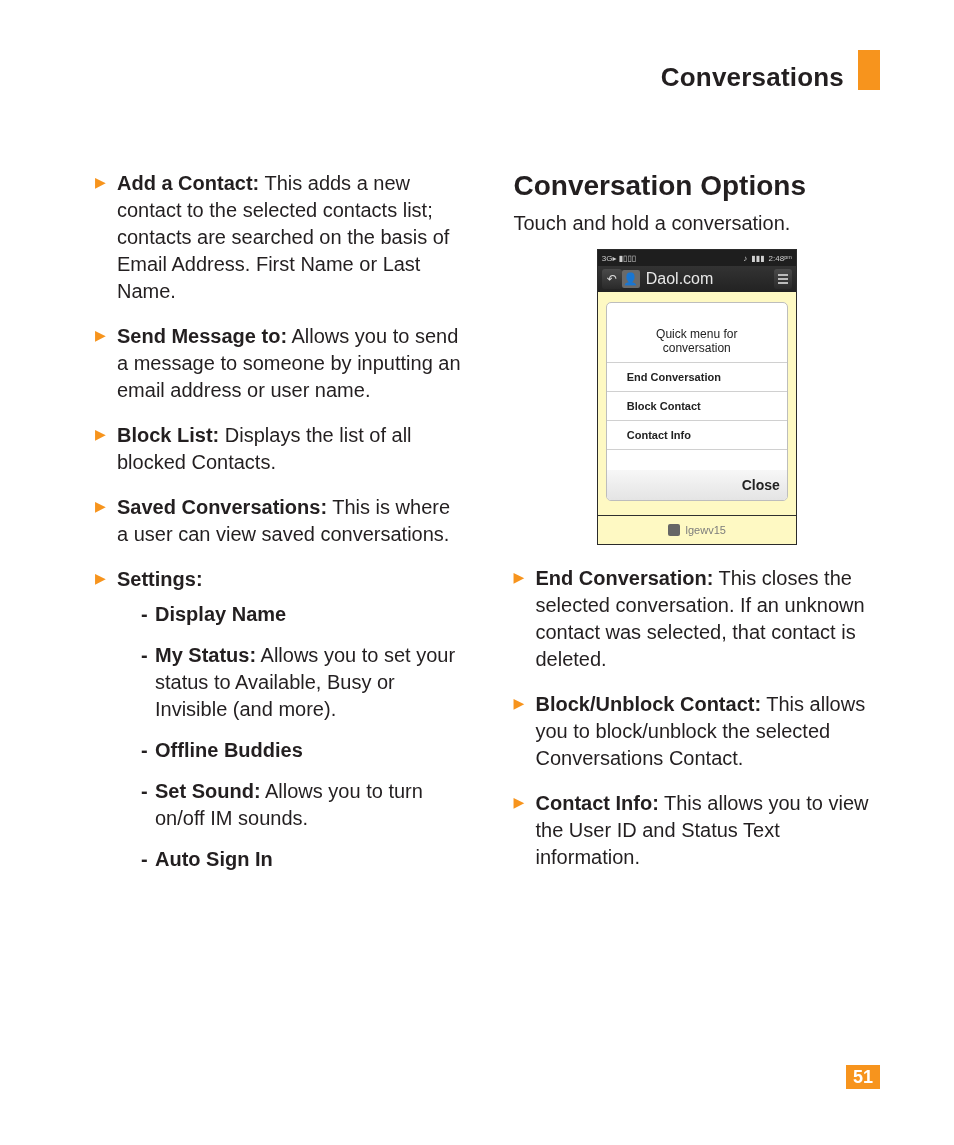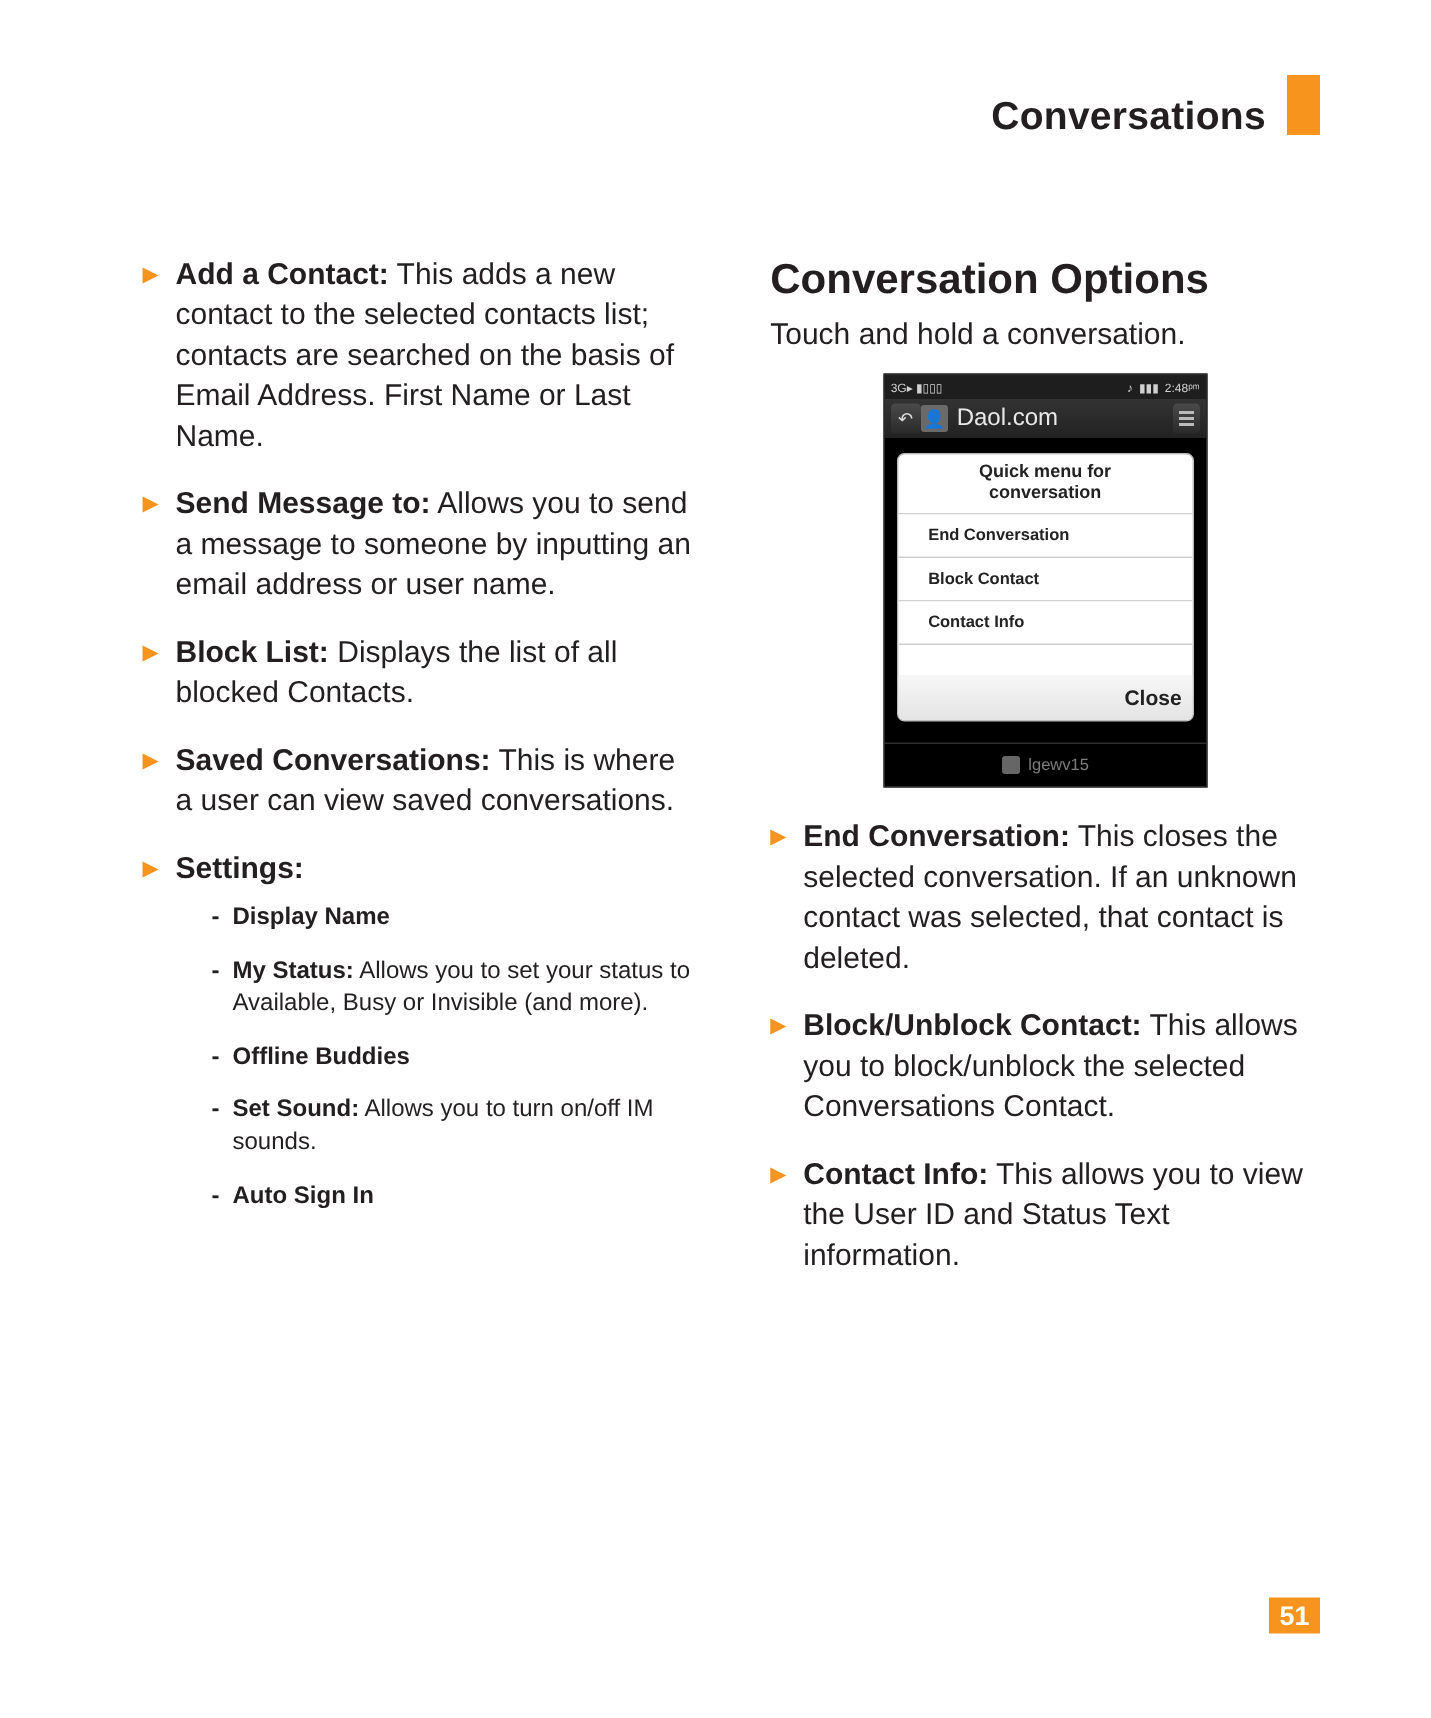--- a/index.html
+++ b/index.html
@@ -55,21 +55,21 @@
   }
   .bullets b { font-weight: 700; }
   .sub-dash {
     list-style: none;
     padding-left: 24px;
     margin-top: 8px;
   }
   .sub-dash > li {
     position: relative;
     padding-left: 14px;
-    font-size: 16px;
+    font-size: 20px;
     line-height: 1.35;
     margin-bottom: 14px;
     font-weight: 300;
   }
   .sub-dash > li::before {
     content: "-";
     position: absolute;
     left: 0;
     top: 0;
     font-weight: 700;
@@ -84,22 +84,22 @@
     font-size: 20px;
     font-weight: 300;
     margin-bottom: 14px;
   }
   .phone-wrap {
     display: flex;
     justify-content: center;
     margin-bottom: 20px;
   }
   .phone {
-    width: 216px;
-    background: #000000;
+    width: 200px;
+    background: #fef9c3;
     border: 1px solid #2b2b2b;
     font-family: Arial, sans-serif;
   }
   .p-status {
     height: 16px;
     background: #1e1e1e;
     color: #d0d0d0;
     font-size: 8px;
     display: flex;
     align-items: center;
@@ -142,22 +142,22 @@
     padding: 10px 8px 14px;
   }
   .p-card {
     background: #fff;
     border: 1px solid #bdbdbd;
     border-radius: 5px;
     overflow: hidden;
   }
   .p-card-title {
     text-align: center;
-    padding: 4px 6px 6px;
-    font-weight: 700;
+    padding: 24px 6px 6px;
+    font-weight: 400;
     font-size: 12px;
     color: #222;
     border-bottom: 1px solid #d0d0d0;
     line-height: 1.2;
   }
   .p-item {
     padding: 8px 20px;
     font-size: 11px;
     font-weight: 700;
     color: #222;

